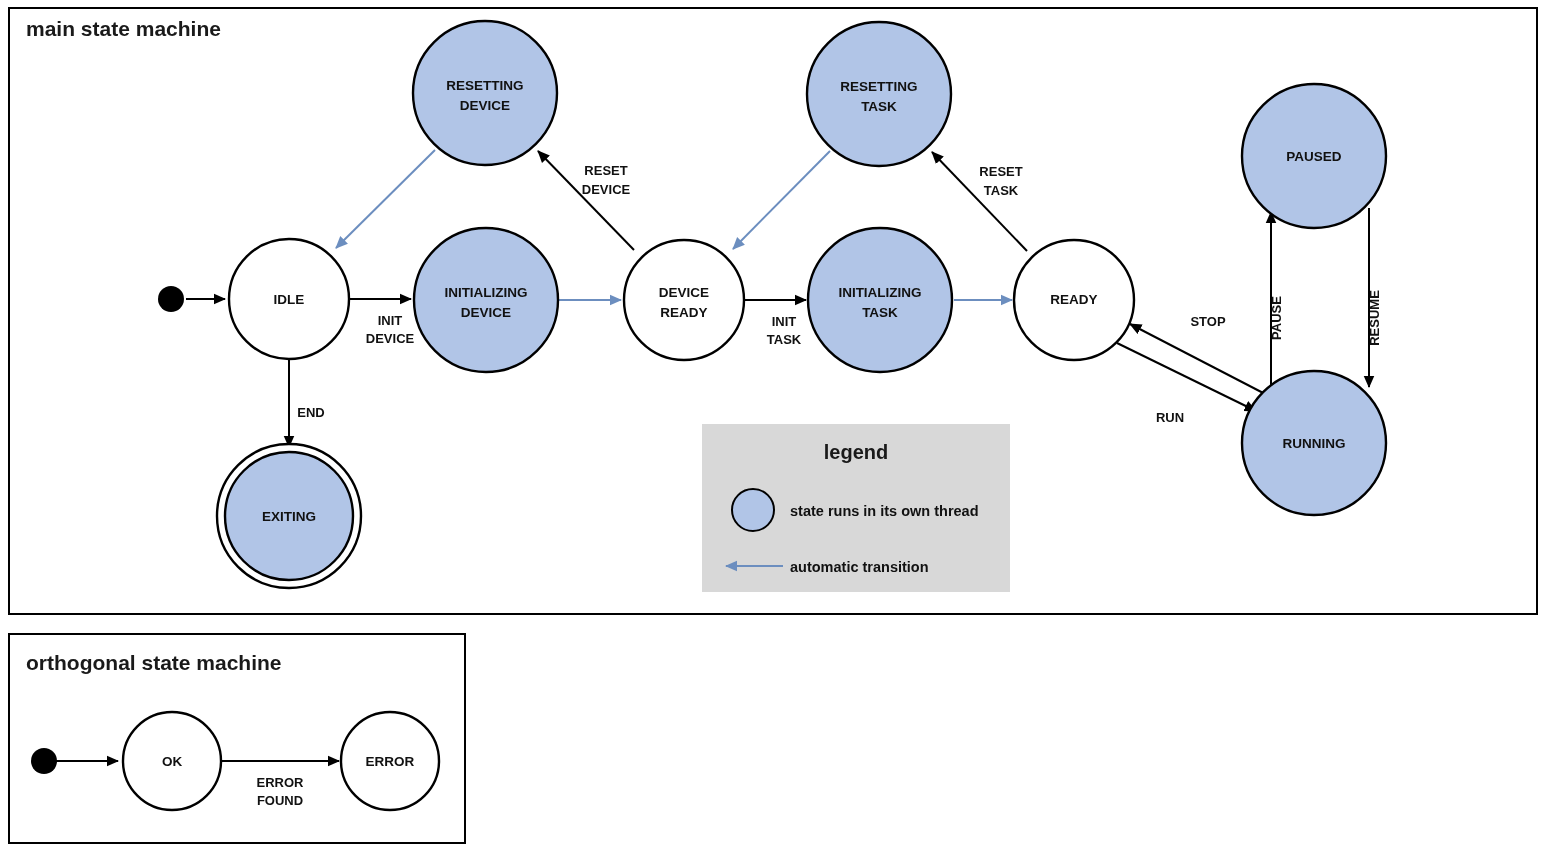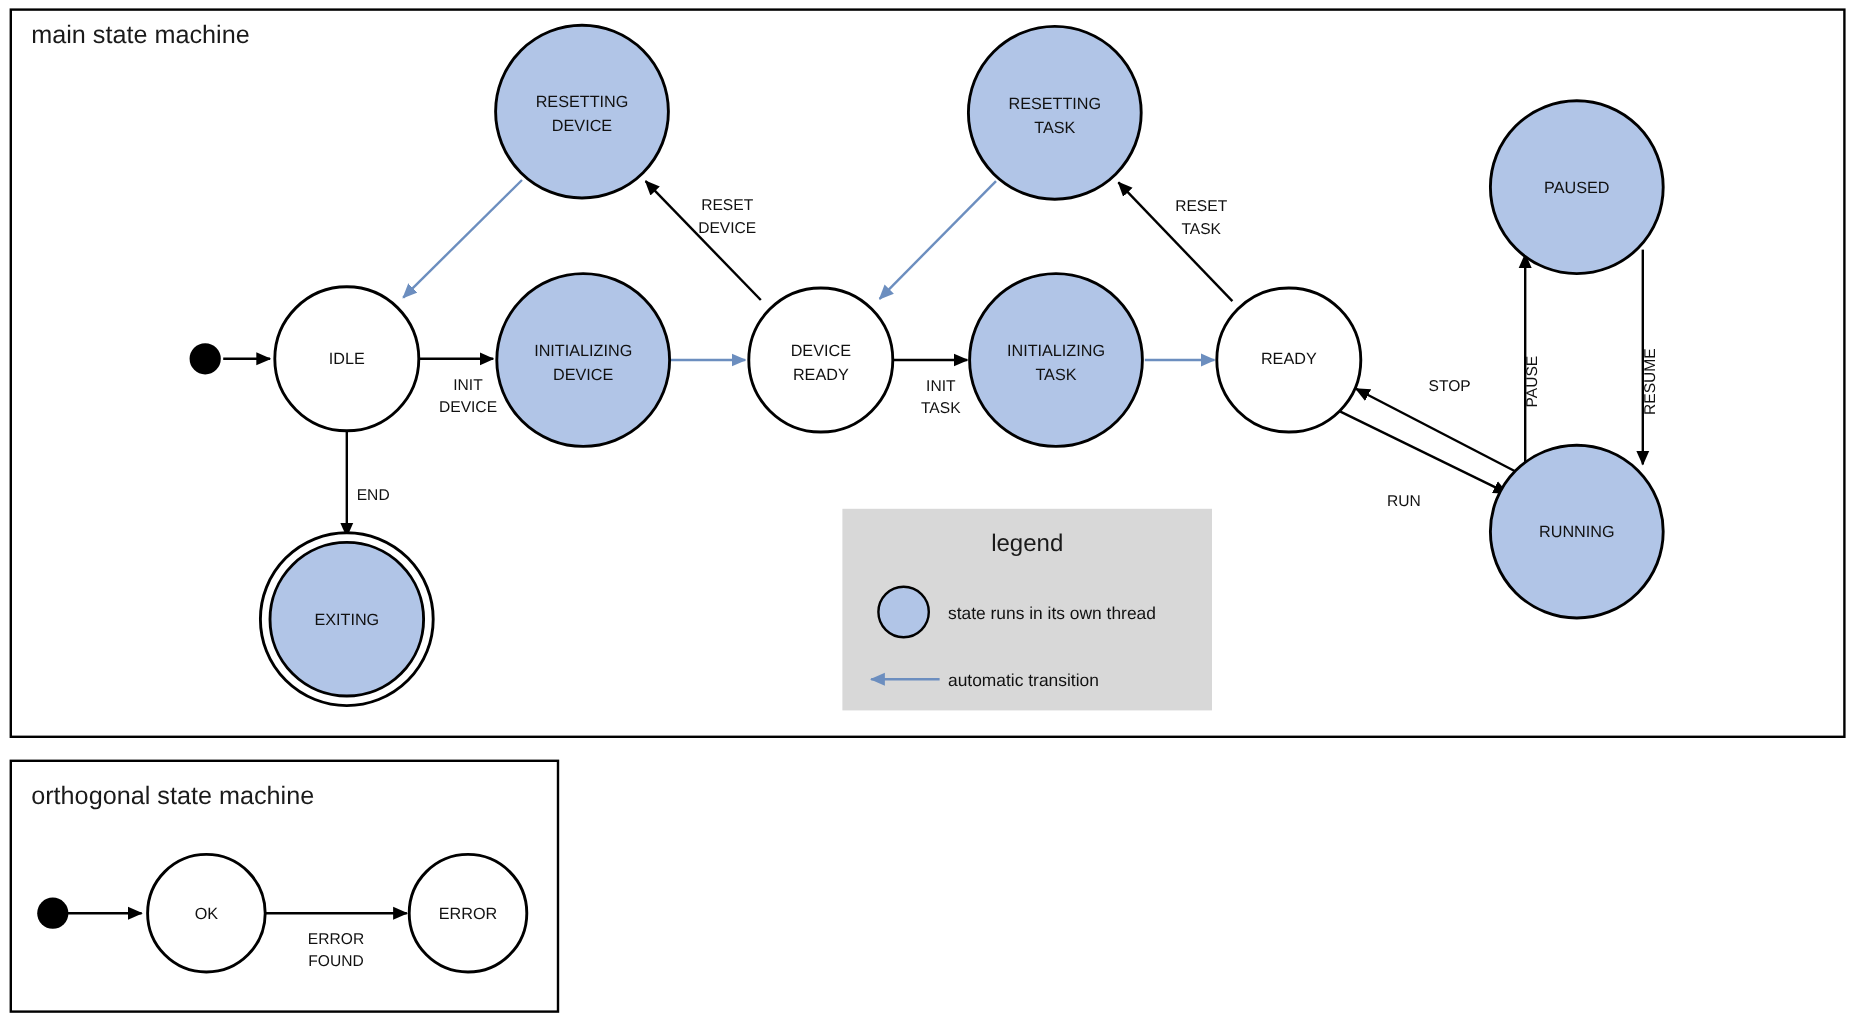--- a/index.html
+++ b/index.html
@@ -11,20 +11,21 @@
   body {
     width: 1555px;
     height: 852px;
     font-family: "Liberation Sans", sans-serif;
     overflow: hidden;
   }
   #diagram-root {
     position: relative;
     width: 1555px;
     height: 852px;
+    font-weight: bold;
   }
   svg#state-diagram {
     display: block;
     width: 1555px;
     height: 852px;
   }
   .frame-rect {
     fill: #ffffff;
     stroke: #000000;
     stroke-width: 2;

